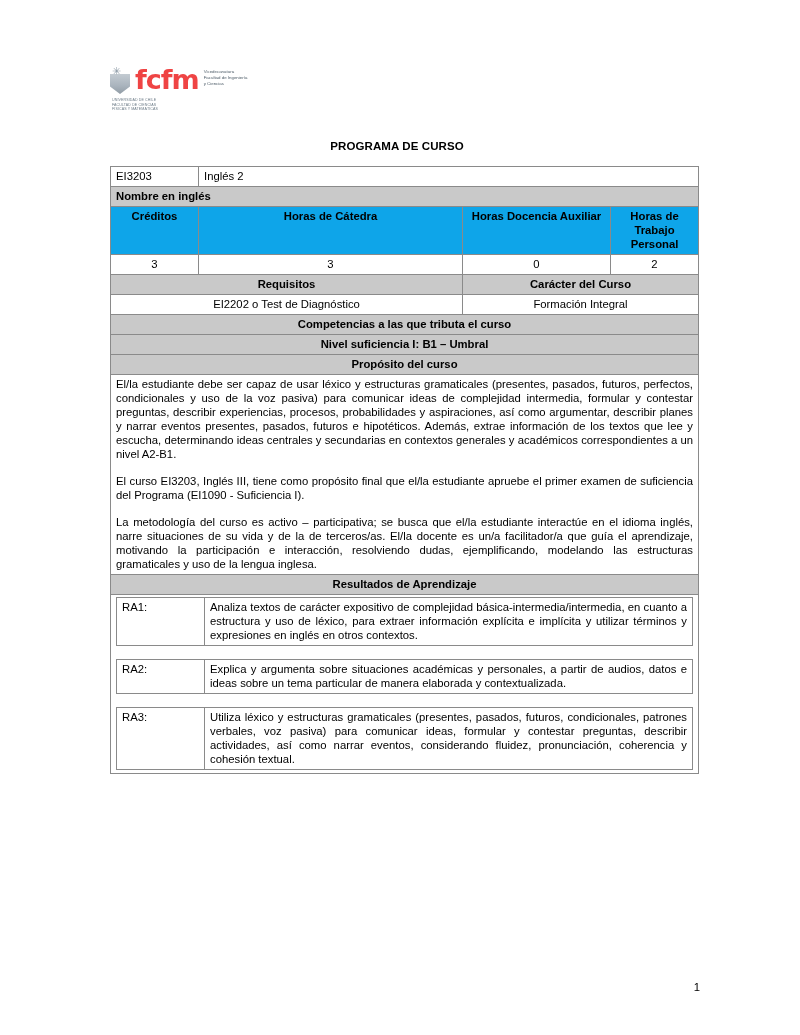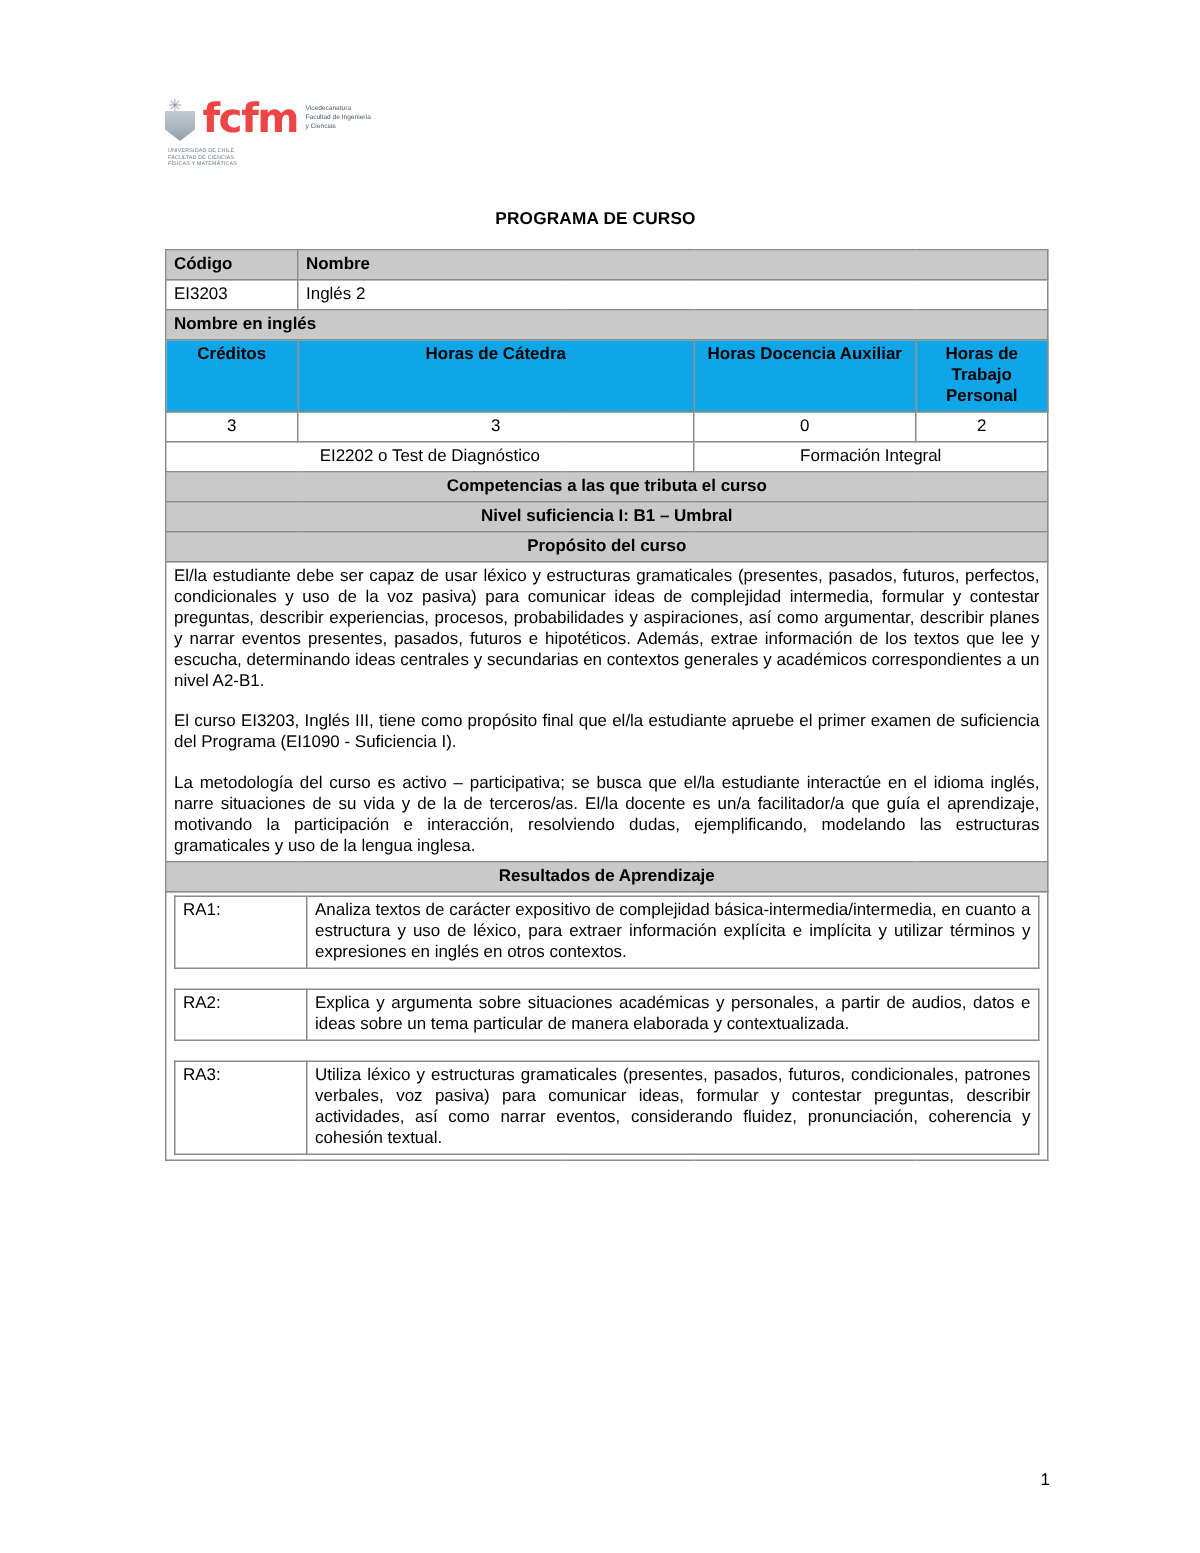--- a/index.html
+++ b/index.html
@@ -187,24 +187,20 @@
     <table class="prog">
       <colgroup>
         <col style="width:88px">
         <col style="width:176px">
         <col style="width:88px">
         <col style="width:148px">
         <col style="width:88px">
       </colgroup>
 
       <tbody>
-          <tr>
-        <td class="hdr cellpad">Código</td>
-        <td class="hdr cellpad" colspan="4">Nombre</td>
-      </tr>
       <tr>
         <td class="cellpad">EI3203</td>
         <td class="cellpad" colspan="4">Inglés 2</td>
       </tr>
 
       <tr>
         <td class="hdr cellpad" colspan="5">Nombre en inglés</td>
       </tr>
 
       <tr style="height:46px">
@@ -213,20 +209,24 @@
         <td class="h-cell">Horas Docencia Auxiliar</td>
         <td class="h-cell">Horas de Trabajo Personal</td>
       </tr>
       <tr>
         <td class="ctr">3</td>
         <td class="ctr" colspan="2">3</td>
         <td class="ctr">0</td>
         <td class="ctr">2</td>
       </tr>
 
+      <tr>
+        <td class="hdr ctr" colspan="3">Requisitos</td>
+        <td class="hdr ctr" colspan="2">Carácter del Curso</td>
+      </tr>
       <tr>
         <td class="ctr" colspan="3">EI2202 o Test de Diagnóstico</td>
         <td class="ctr" colspan="2">Formación Integral</td>
       </tr>
 
       <tr>
         <td class="hdr ctr" colspan="5">Competencias a las que tributa el curso</td>
       </tr>
       <tr>
         <td class="hdr ctr" colspan="5">Nivel suficiencia I: B1 – Umbral</td>

